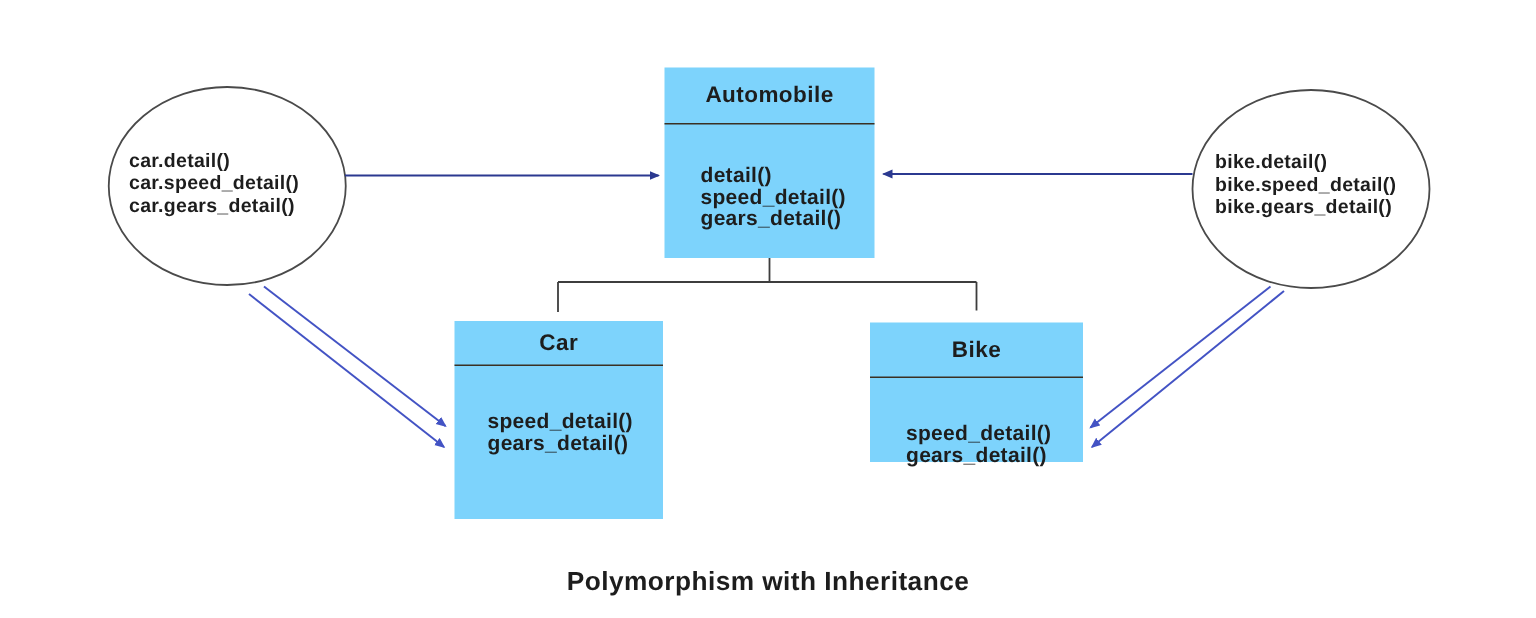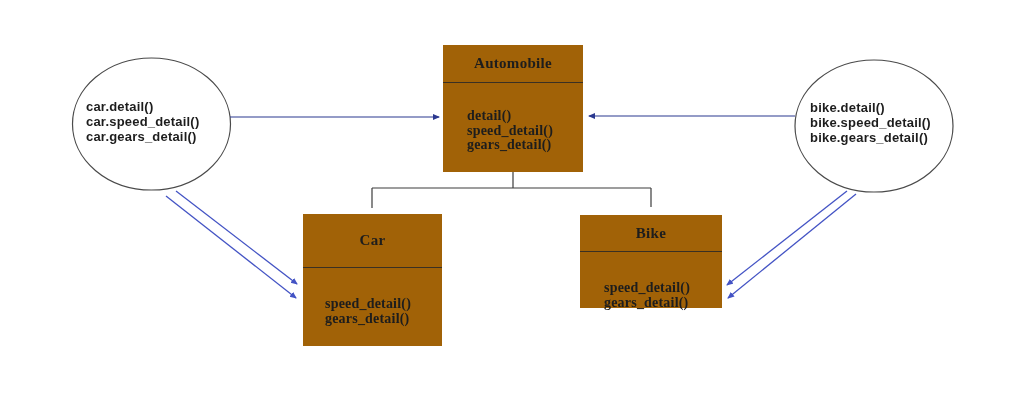--- a/index.html
+++ b/index.html
@@ -7,25 +7,24 @@
     position:relative;
     width:1024px;height:412px;
     background:#ffffff;
     font-family:"Liberation Sans", sans-serif;
     overflow:hidden;
   }
   svg.connectors{position:absolute;left:0;top:0;z-index:1;}
 
   .class-box{
     position:absolute;
-    background:#a16207;
+    background:#7dd3fc;
     color:#1D1D1D;
     z-index:2;
     box-sizing:border-box;
-    font-family:Liberation Serif, serif;
   }
   .class-title{
     display:flex;align-items:center;justify-content:center;
     font-weight:700;
     font-size:15px;
     letter-spacing:.3px;
     border-bottom:1.5px solid #3A3023;
     box-sizing:border-box;
   }
   .class-methods{
@@ -33,21 +32,21 @@
     font-size:14px;
     line-height:14.5px;
     letter-spacing:.2px;
     box-sizing:border-box;
   }
   #box-automobile{left:443px;top:45px;width:140px;height:127px;}
   #box-automobile .class-title{height:38px;}
   #box-automobile .class-methods{padding:26px 0 0 24px;}
 
   #box-car{left:303px;top:214px;width:139px;height:132px;}
-  #box-car .class-title{height:54px;}
+  #box-car .class-title{height:30px;}
   #box-car .class-methods{padding:29px 0 0 22px;}
 
   #box-bike{left:580px;top:215px;width:142px;height:93px;}
   #box-bike .class-title{height:37px;}
   #box-bike .class-methods{padding:29px 0 0 24px;}
 
   .bubble-text{
     position:absolute;
     z-index:2;
     font-weight:700;
@@ -131,14 +130,15 @@
     <div>bike.speed_detail()</div>
     <div>bike.gears_detail()</div>
   </div>
 
   <div class="bubble-text" id="bubble-left">
     <div>car.detail()</div>
     <div>car.speed_detail()</div>
     <div>car.gears_detail()</div>
   </div>
 
+  <div class="caption">Polymorphism with Inheritance</div>
 
 </div>
 
 </body></html>

